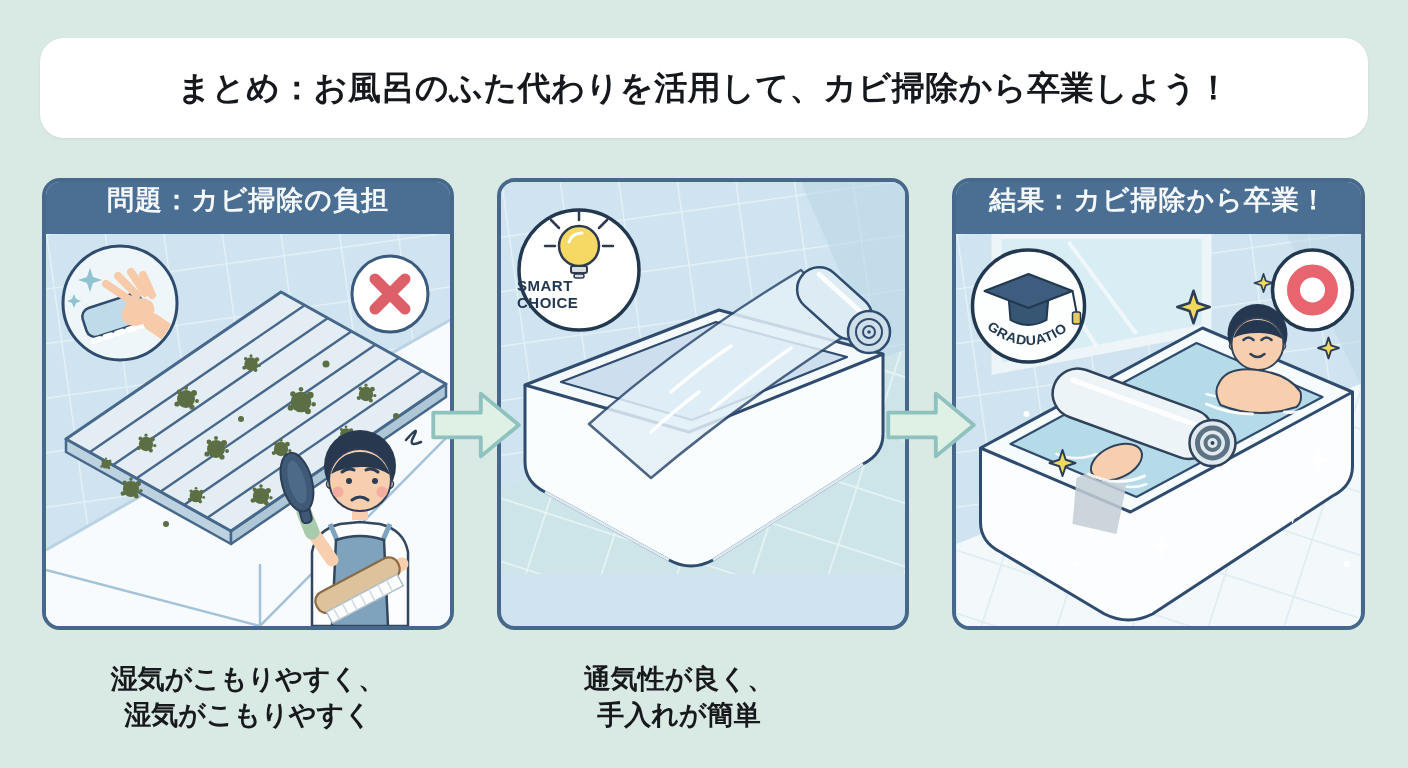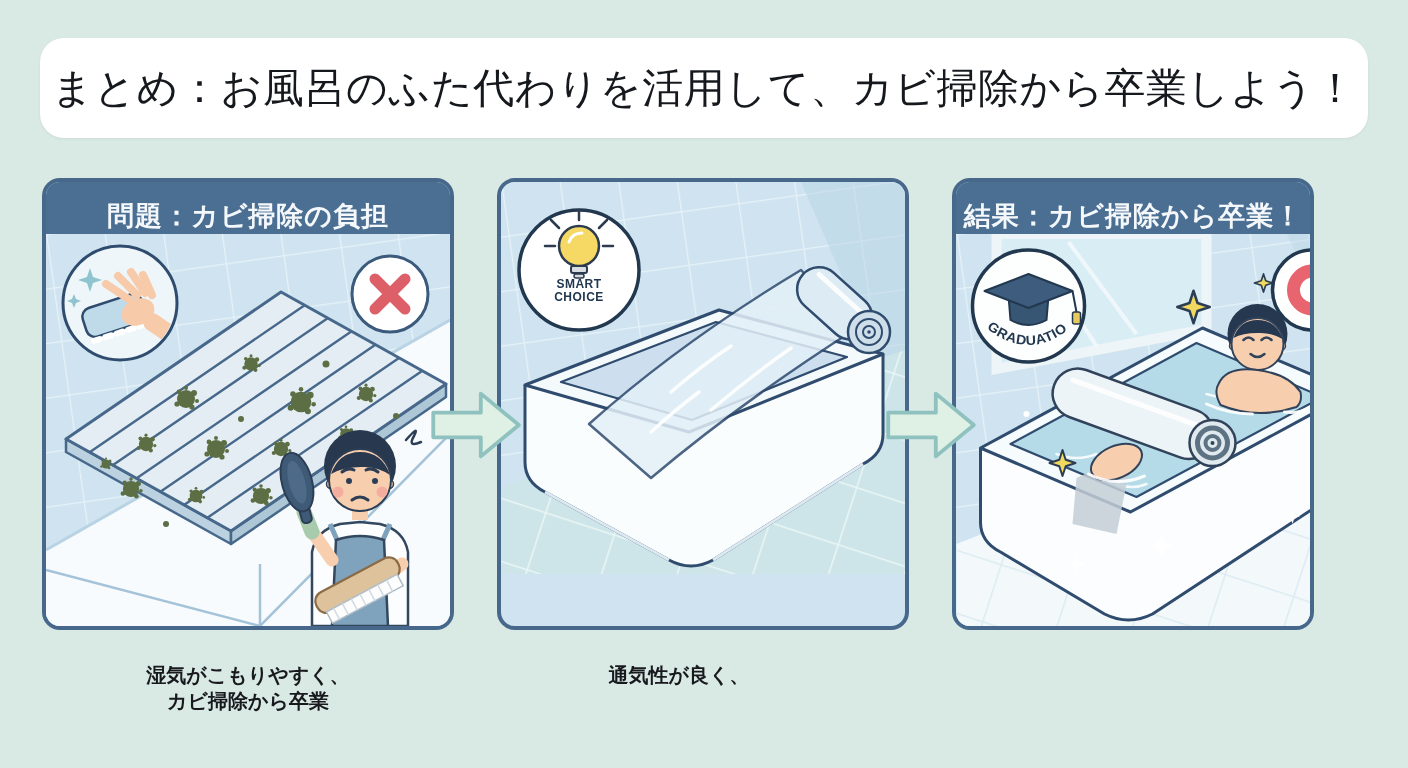--- a/index.html
+++ b/index.html
@@ -6,33 +6,33 @@
     --page-bg:#d9e9e3; --banner-bg:#ffffff; --title-color:#15181c;
     --header-bg:#4a6f93; --header-text:#f5f8fb; --panel-border:#47688b; --panel-bg:#cfe4f0;
     --caption-color:#17191d; --arrow-fill:#dff0e5; --arrow-stroke:#8fc2bf;
     --x-mark:#dd6068; --o-mark:#e8646e; --mold:#5c6e44; --accent-navy:#22384f;
   }
   *{margin:0;padding:0;box-sizing:border-box}
   body{font-family:"Liberation Sans","DejaVu Sans",sans-serif;background:#888}
   .canvas{position:relative;width:1408px;height:768px;background:var(--page-bg);overflow:hidden}
   .title-banner{position:absolute;left:40px;top:38px;width:1328px;height:100px;background:var(--banner-bg);
     border-radius:24px;display:flex;align-items:center;justify-content:center;box-shadow:0 1px 3px rgba(0,0,0,.06)}
-  .title-banner h1{font-size:41px;font-weight:400;color:var(--title-color);letter-spacing:.5px;white-space:nowrap}
+  .title-banner h1{font-size:33px;font-weight:700;color:var(--title-color);letter-spacing:.5px;white-space:nowrap}
   .panel{position:absolute;top:178px;width:412px;height:452px;border:4px solid var(--panel-border);
     border-radius:18px;overflow:hidden;background:var(--panel-bg)}
-  .panel-header{height:52px;background:var(--header-bg);display:flex;align-items:flex-end;justify-content:center}
+  .panel-header{height:52px;background:var(--header-bg);display:flex;align-items:flex-start;justify-content:center}
   .panel-header span{color:var(--header-text);font-size:27px;font-weight:700;letter-spacing:1px;white-space:nowrap}
   .panel-body{position:relative;width:404px;height:392px}
   .panel-body svg{display:block}
-  .smart-text{position:absolute;left:16px;top:96px;width:124px;text-align:center;color:var(--accent-navy);
-    font-weight:800;font-size:12px;line-height:1.12;letter-spacing:.5px}
+  .smart-text{position:absolute;left:16px;top:96px;width:124px;text-align:left;color:var(--accent-navy);
+    font-weight:800;font-size:15px;line-height:1.12;letter-spacing:.5px}
   .arrow{position:absolute;top:386px;width:96px;height:78px;z-index:5}
   .arrow-shape{fill:var(--arrow-fill);stroke:var(--arrow-stroke);stroke-width:4;stroke-linejoin:round;stroke-linecap:round}
   .caption{position:absolute;top:662px;width:412px;text-align:center;color:var(--caption-color);
-    font-size:20px;font-weight:800;line-height:1.32}
+    font-size:27px;font-weight:800;line-height:1.32}
   .xline{stroke:var(--x-mark)}
   .oring{stroke:var(--o-mark)}
   .mold{fill:var(--mold)}
 </style>
 </head>
 <body>
 
 <div class="canvas">
 
   <div class="title-banner">
@@ -201,21 +201,21 @@
           <path d="M78,38 V28 M58,46 L50,38 M98,46 L106,38 M54,64 H44 M102,64 H112" stroke="#2c3b4e" stroke-width="2.5" stroke-linecap="round" fill="none"></path>
         </g>
       </svg>
       <div class="smart-text">
         <div>SMART</div>
         <div>CHOICE</div>
       </div>
     </div>
   </div>
 
-  <div class="panel" style="left:952px;width:362px">
+  <div class="panel" style="left:952px;width:413px">
     <div class="panel-header">
       <span>結果：カビ掃除から卒業！</span>
     </div>
     <div class="panel-body">
       <svg viewBox="0 0 404 392" width="405" height="392">
         <defs>
           <pattern id="p3t" width="58" height="54" patternUnits="userSpaceOnUse" patternTransform="rotate(-8)">
             <path d="M0 0H58M0 0V54" stroke="#e7f2f8" stroke-width="2.4" fill="none"></path>
           </pattern>
           <pattern id="p3f" width="72" height="60" patternUnits="userSpaceOnUse" patternTransform="rotate(18)">
@@ -306,21 +306,22 @@
 
   <svg class="arrow" style="left:429px" viewBox="0 0 100 82">
     <polygon class="arrow-shape" points="4,28 54,28 54,8 94,41 54,74 54,54 4,54"></polygon>
   </svg>
   <svg class="arrow" style="left:884px" viewBox="0 0 100 82">
     <polygon class="arrow-shape" points="4,28 54,28 54,8 94,41 54,74 54,54 4,54"></polygon>
   </svg>
 
   <div class="caption" style="left:42px">
     <div>湿気がこもりやすく、</div>
-    <div>カビ掃除から卒業</div>
+    <div>湿気がこもりやすく</div>
   </div>
   <div class="caption" style="left:473px">
     <div>通気性が良く、</div>
+    <div>手入れが簡単</div>
   </div>
   <div class="caption" style="left:952px;width:413px">
   </div>
 
 </div>
 
 </body></html>

